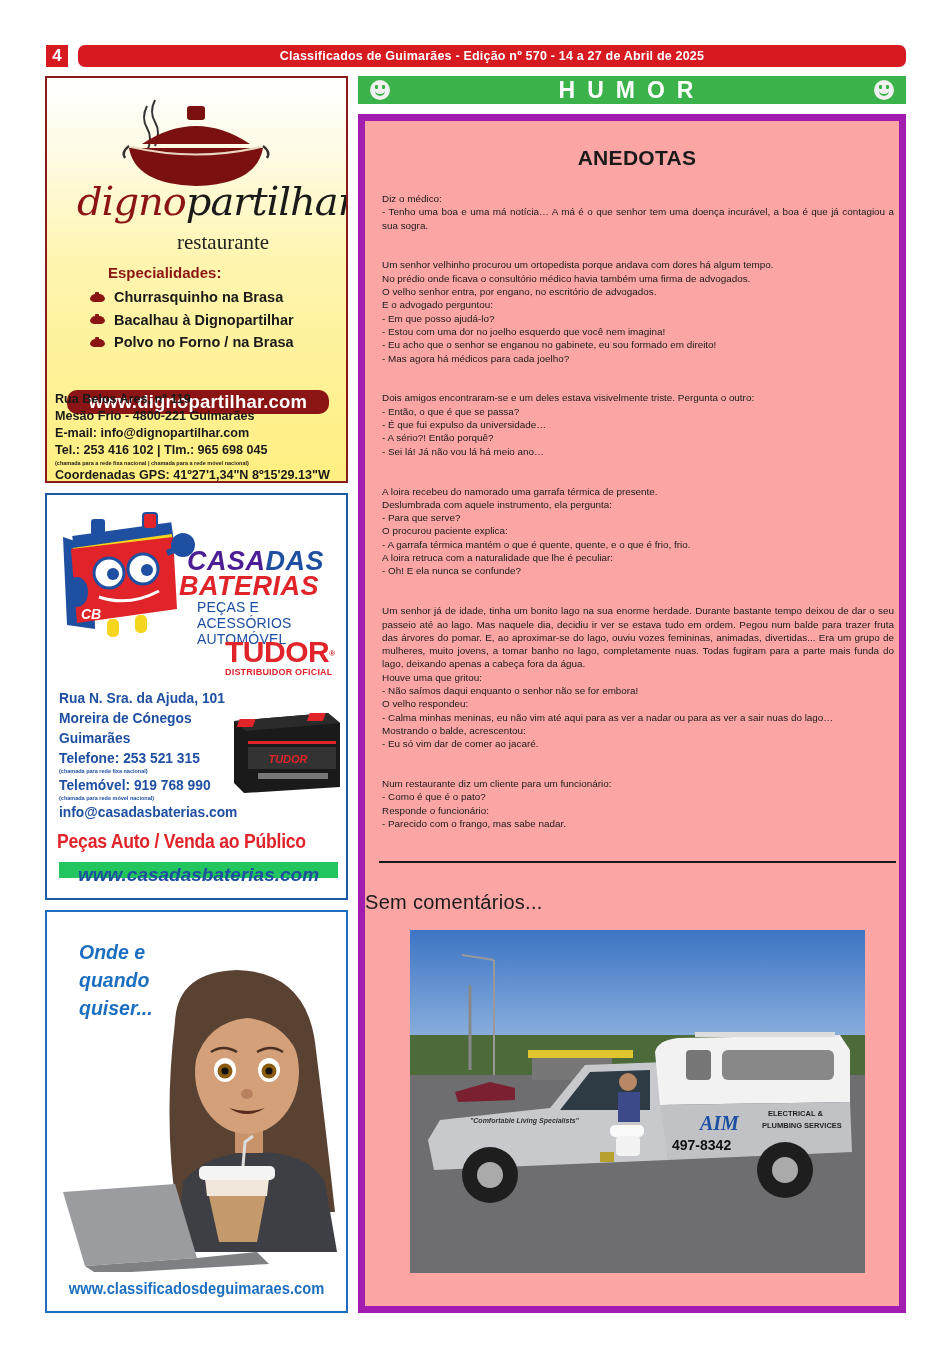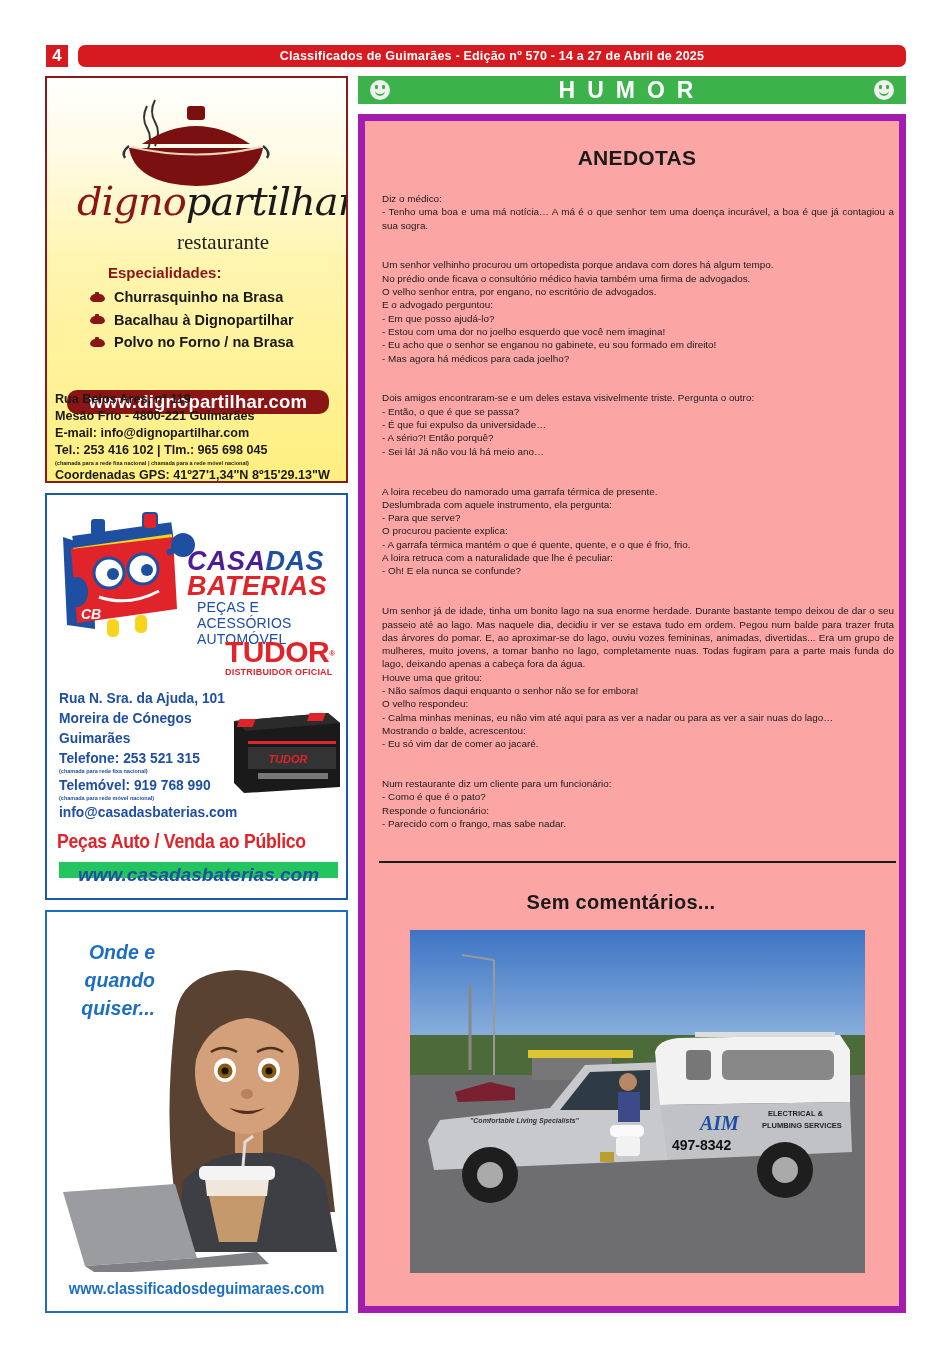--- a/index.html
+++ b/index.html
@@ -34,54 +34,54 @@
   .resto-info { position: absolute; left: 8px; top: 313px; font-weight: bold; color: #1a1a1a; }
   .resto-info .l { font-size: 12.6px; line-height: 17px; white-space: nowrap; }
   .resto-info .tiny { font-size: 5.5px; line-height: 8px; white-space: nowrap; }
 
   
   .ad-bat { top: 493px; height: 407px; border: 2px solid #1c5aa6; background: #fff; }
   .bat-mascot { position: absolute; left: 8px; top: 12px; width: 140px; height: 135px; }
   .cdb-line1 { position: absolute; left: 140px; top: 53px; font-weight: bold; font-style: italic; font-size: 27px; line-height: 27px; letter-spacing: 0.5px; }
   .cdb-line1 .r { color: #4c1d95; }
   .cdb-line1 .b { color: #1e4fa0; }
-  .cdb-line2 { position: absolute; left: 140px; top: 78px; font-weight: bold; font-style: italic; font-size: 27px; line-height: 27px; color: #e1232a; letter-spacing: 0.5px; }
+  .cdb-line2 { position: absolute; left: 132px; top: 78px; font-weight: bold; font-style: italic; font-size: 27px; line-height: 27px; color: #e1232a; letter-spacing: 0.5px; }
   .cdb-tag { position: absolute; left: 140px; top: 104px; font-size: 14px; color: #1e4fa0; letter-spacing: 0.2px; margin-left: 10px; }
   .tudor { position: absolute; left: 178px; top: 142px; font-weight: bold; font-size: 30px; line-height: 30px; color: #e1232a; letter-spacing: -0.5px; }
   .tudor sup { font-size: 8px; vertical-align: top; position: relative; top: 2px; }
   .tudor-sub { position: absolute; left: 178px; top: 172px; font-weight: bold; font-size: 9px; color: #e1232a; letter-spacing: 0.2px; }
   .bat-info { position: absolute; left: 12px; top: 193px; font-weight: bold; color: #1e4fa0; }
   .bat-info .l { font-size: 15px; line-height: 20px; white-space: nowrap; transform: scaleX(0.92); transform-origin: left; }
   .bat-info .tiny { font-size: 5.5px; line-height: 7px; color: #1e4fa0; white-space: nowrap; }
   .battery-img { position: absolute; left: 183px; top: 212px; width: 112px; height: 88px; }
   .pecas { position: absolute; left: 10px; top: 334px; width: 283px; font-weight: bold; font-size: 21px; color: #e1232a; white-space: nowrap; transform: scaleX(0.84); transform-origin: left; letter-spacing: -0.3px; }
   .bat-url-box { position: absolute; left: 12px; top: 367px; width: 279px; height: 16px; background: #22c55e; text-align: center;
     font-weight: bold; font-style: italic; font-size: 19px; line-height: 26px; color: #1e4fa0; }
 
   
   .ad-class { top: 910px; height: 403px; border: 2px solid #1c6fc0; background: #fff; }
-  .class-slogan { position: absolute; left: 20px; top: 26px; width: 88px; text-align: right; font-weight: bold; font-style: italic; font-size: 19.5px; line-height: 28px; color: #1c6fc0; }
+  .class-slogan { position: absolute; left: 32px; top: 26px; width: 88px; text-align: left; font-weight: bold; font-style: italic; font-size: 19.5px; line-height: 28px; color: #1c6fc0; }
   .class-illus { position: absolute; left: 10px; top: 40px; width: 290px; height: 320px; }
   .class-url { position: absolute; left: 0; top: 368px; width: 299px; text-align: center; font-weight: bold; font-size: 16px; color: #1c6fc0; transform: scaleX(0.92); }
 
   
   .humor-bar { position: absolute; left: 358px; top: 76px; width: 548px; height: 28px; background: #3bb34a; }
   .humor-title { position: absolute; left: 0; top: 0; width: 548px; text-align: center; font-weight: bold; font-size: 23px; line-height: 28px; color: #fff; letter-spacing: 12px; }
   .smiley { position: absolute; top: 4px; width: 20px; height: 20px; border-radius: 50%; background: #f0f0f0; }
   .smiley.left { left: 12px; } .smiley.right { right: 12px; }
   .smiley::before { content: ""; position: absolute; left: 5px; top: 5px; width: 2.5px; height: 4px; background: #3bb34a; border-radius: 1px; box-shadow: 7px 0 0 #3bb34a; }
   .smiley::after { content: ""; position: absolute; left: 5px; top: 8px; width: 10px; height: 6px; border-bottom: 2px solid #3bb34a; border-radius: 0 0 6px 6px; }
 
   .humor-box { position: absolute; left: 358px; top: 114px; width: 548px; height: 1199px; background: #fca5a5; border: 7px solid #a21caf; }
   .anedotas-title { position: absolute; left: 0; top: 25px; width: 544px; text-align: center; font-weight: bold; font-size: 21px; color: #1a1a1a; letter-spacing: 0.3px; }
   .jokes { position: absolute; left: 17px; top: 71px; width: 512px; font-size: 9.9px; line-height: 13.3px; color: #1a1a1a; }
   .joke { text-align: justify; margin-bottom: 26.6px; }
   .joke p { margin: 0; }
   .rule { position: absolute; left: 14px; top: 740px; width: 517px; height: 2px; background: #1a1a1a; }
-  .sem-title { position: absolute; left: 0; top: 770px; width: 512px; text-align: center; font-weight: bold; font-size: 20px; color: #1a1a1a; letter-spacing: 0.3px; }
+  .sem-title { position: absolute; left: 0; top: 770px; width: 512px; font-weight: normal; font-size: 20px; color: #1a1a1a; letter-spacing: 0.3px; }
   .photo { position: absolute; left: 45px; top: 809px; width: 455px; height: 343px; overflow: hidden; }
 </style>
 </head>
 <body>
 
 <div class="page-num">4</div>
 <div class="header-bar">Classificados de Guimarães  -  Edição nº 570  -  14 a 27 de Abril de 2025</div>
 
 <div class="ad ad-resto">
   <svg class="resto-logo" viewBox="0 0 299 180">

